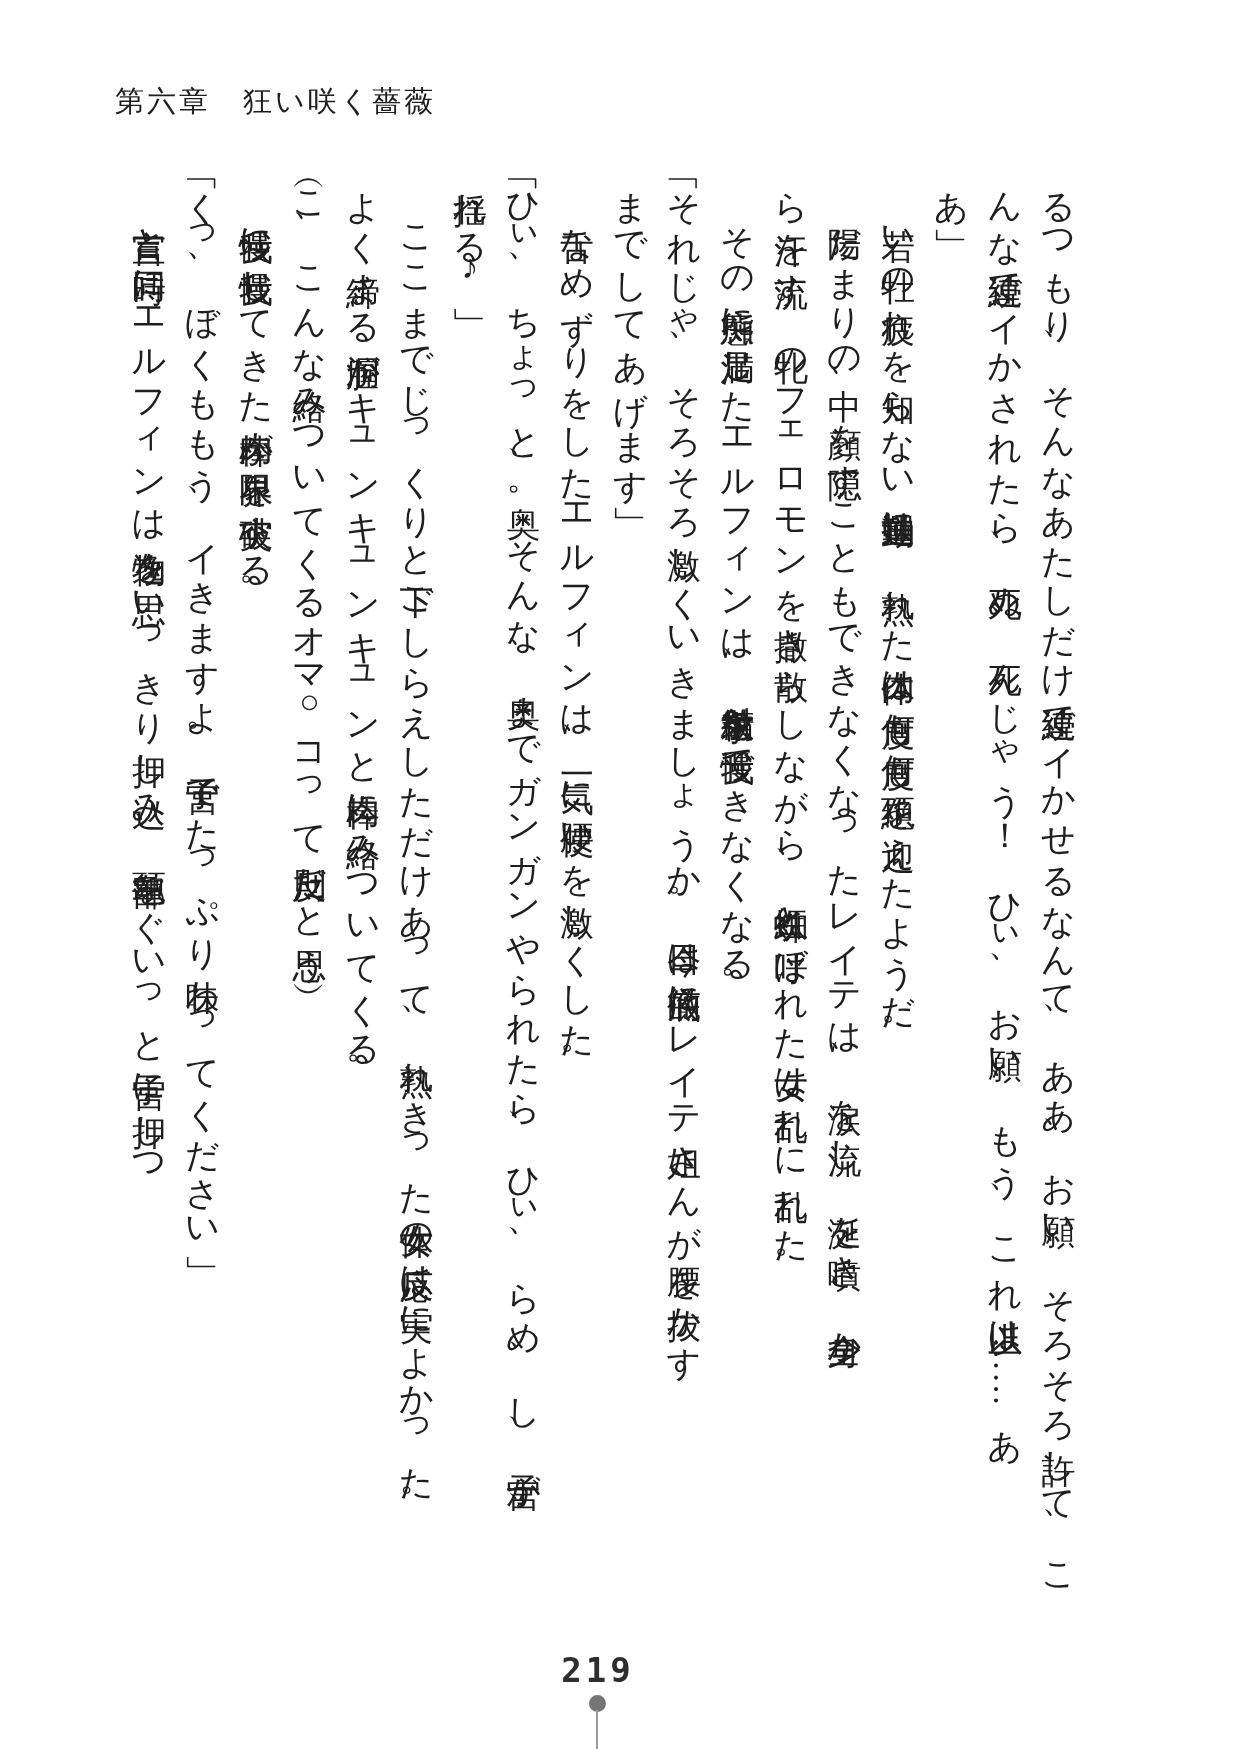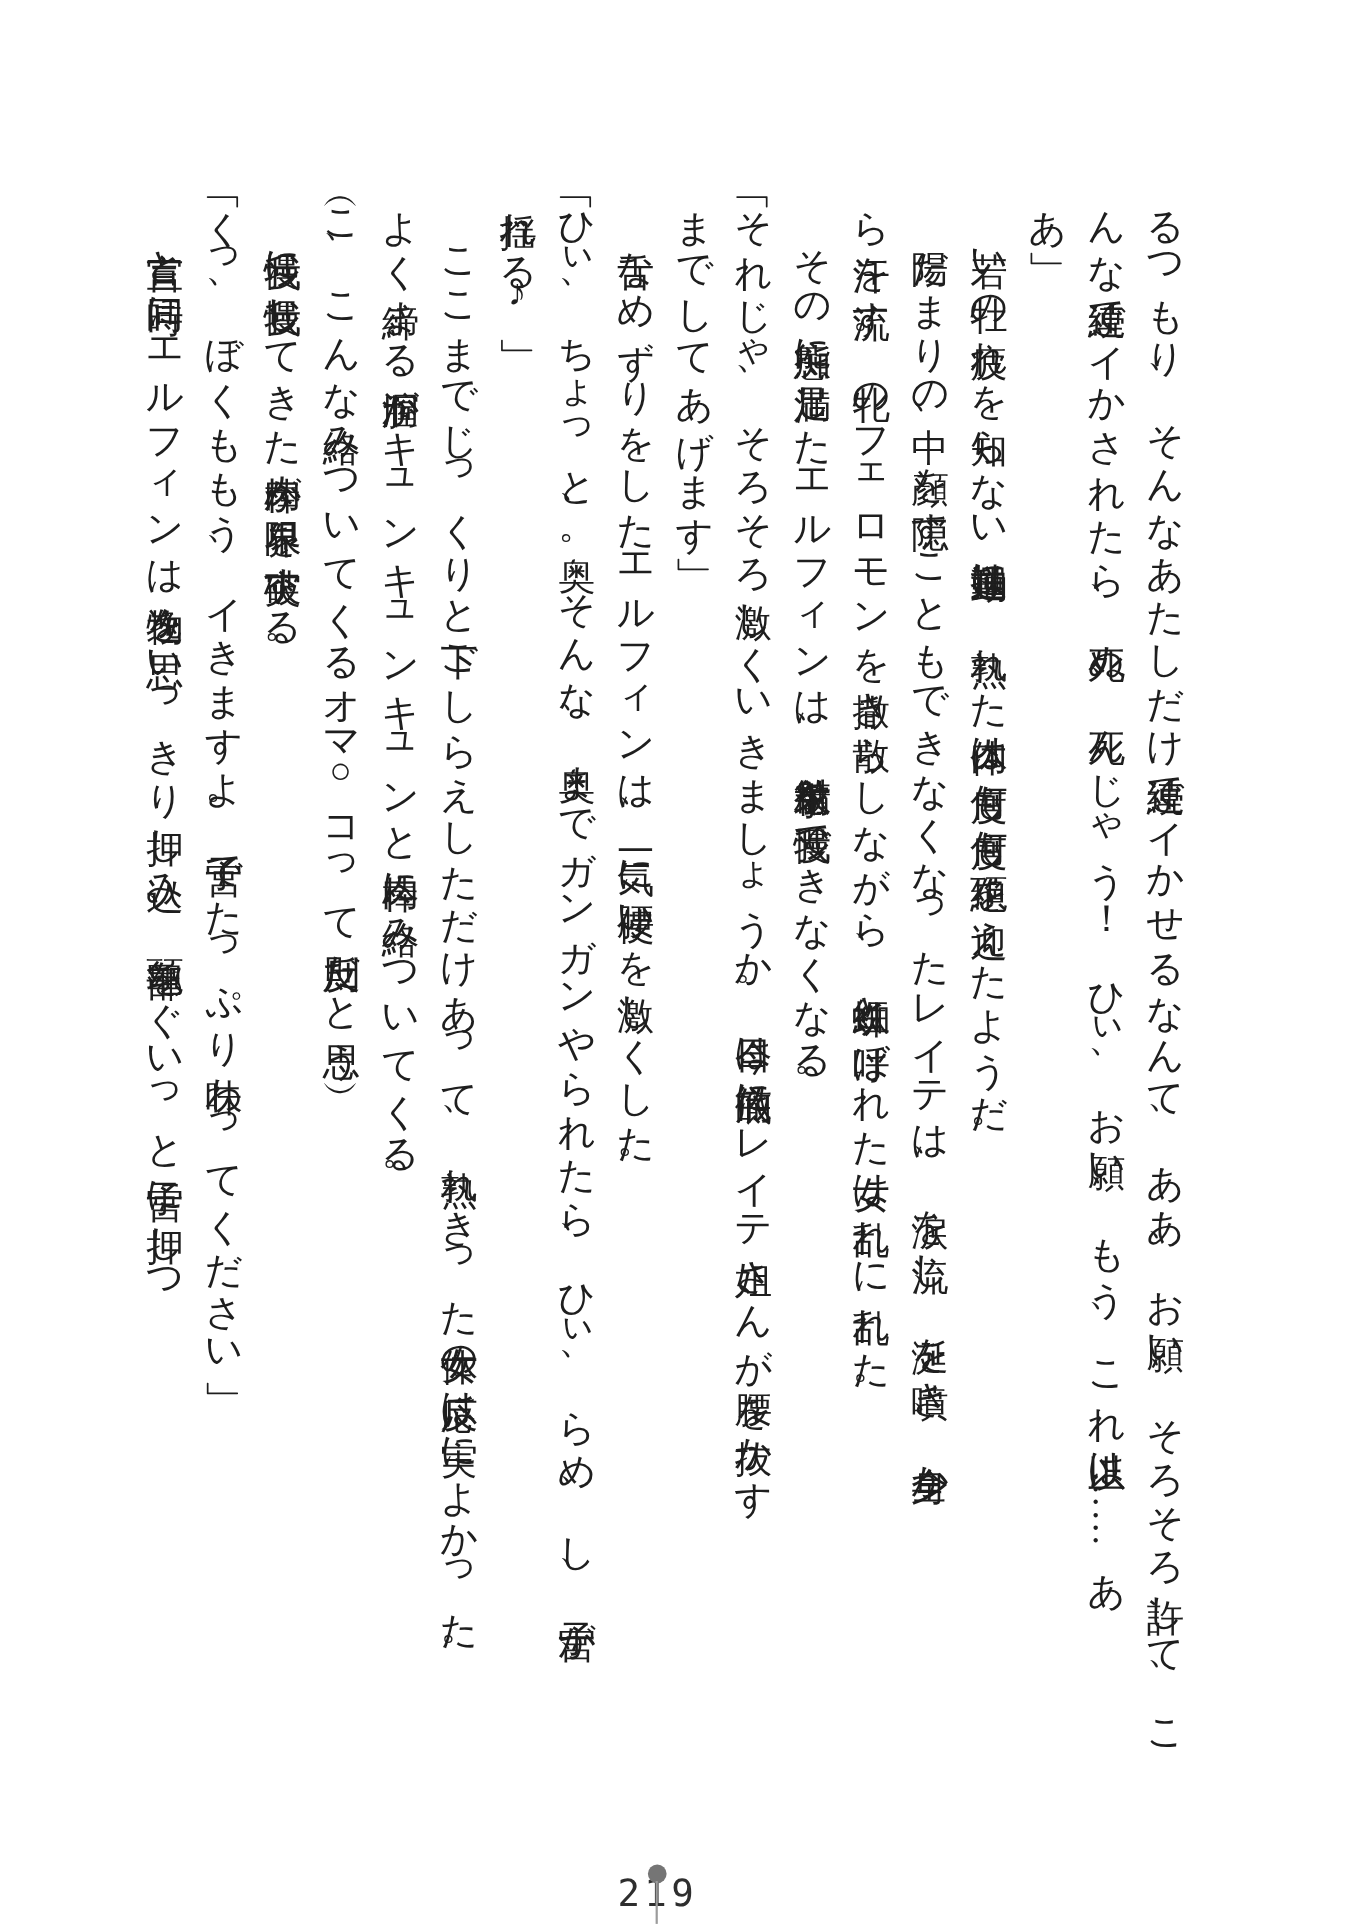--- a/index.html
+++ b/index.html
@@ -42,24 +42,24 @@
     font-size: 34px;
     line-height: 53.5px;   
     letter-spacing: 1px;   
     white-space: pre;      
     color: #1e1e1e;
   }
   
   .page-number {
     position: absolute;
     left: 598px;
-    top: 1702px;
+    top: 1650px;
     transform: translateX(-50%);
     font-family: "DejaVu Sans Mono", "Liberation Mono", monospace;
-    font-weight: 400;
+    font-weight: 700;
     font-size: 34px;
     letter-spacing: 4px;
     color: #2e2e2e;
   }
   .binding-dot {
     position: absolute;
     left: 589px;
     top: 1695px;
     width: 17px;
     height: 17px;
@@ -73,20 +73,21 @@
     width: 2px;
     height: 39px;
     background: #9b9b9b;
   }
 </style>
 </head>
 <body>
 
 <div class="page">
 
+  <div class="chapter-header">第六章　狂い咲く薔薇</div>
 
   <div class="text-block">
     <p class="col">るつもり、そんなあたしだけ連続でイかせるなんて、ああ、お願い、そろそろ許して、こ</p>
     <p class="col">んな連続でイかされたら、死ぬ、死んじゃう！　ひぃ、お願い、もう、これ以上は……あ</p>
     <p class="col">あ」</p>
     <p class="col">　若い牡の疲れを知らない抽送運動に、熟れた肉体は何度も何度も絶頂を迎えたようだ。</p>
     <p class="col">　陽だまりの中、顔を隠すこともできなくなったレイテは、涙を流し、涎を噴き、全身か</p>
     <p class="col">ら汗を流す。牝のフェロモンを撒き散らしながら、紅蜘蛛と呼ばれた女は乱れに乱れた。</p>
     <p class="col">　その痴態に満足したエルフィンは、射精欲求を我慢できなくなる。</p>
     <p class="col">「それじゃ、そろそろ激しくいきましょうか。今日は徹底的にレイテ姐さんが腰を抜かす</p>

